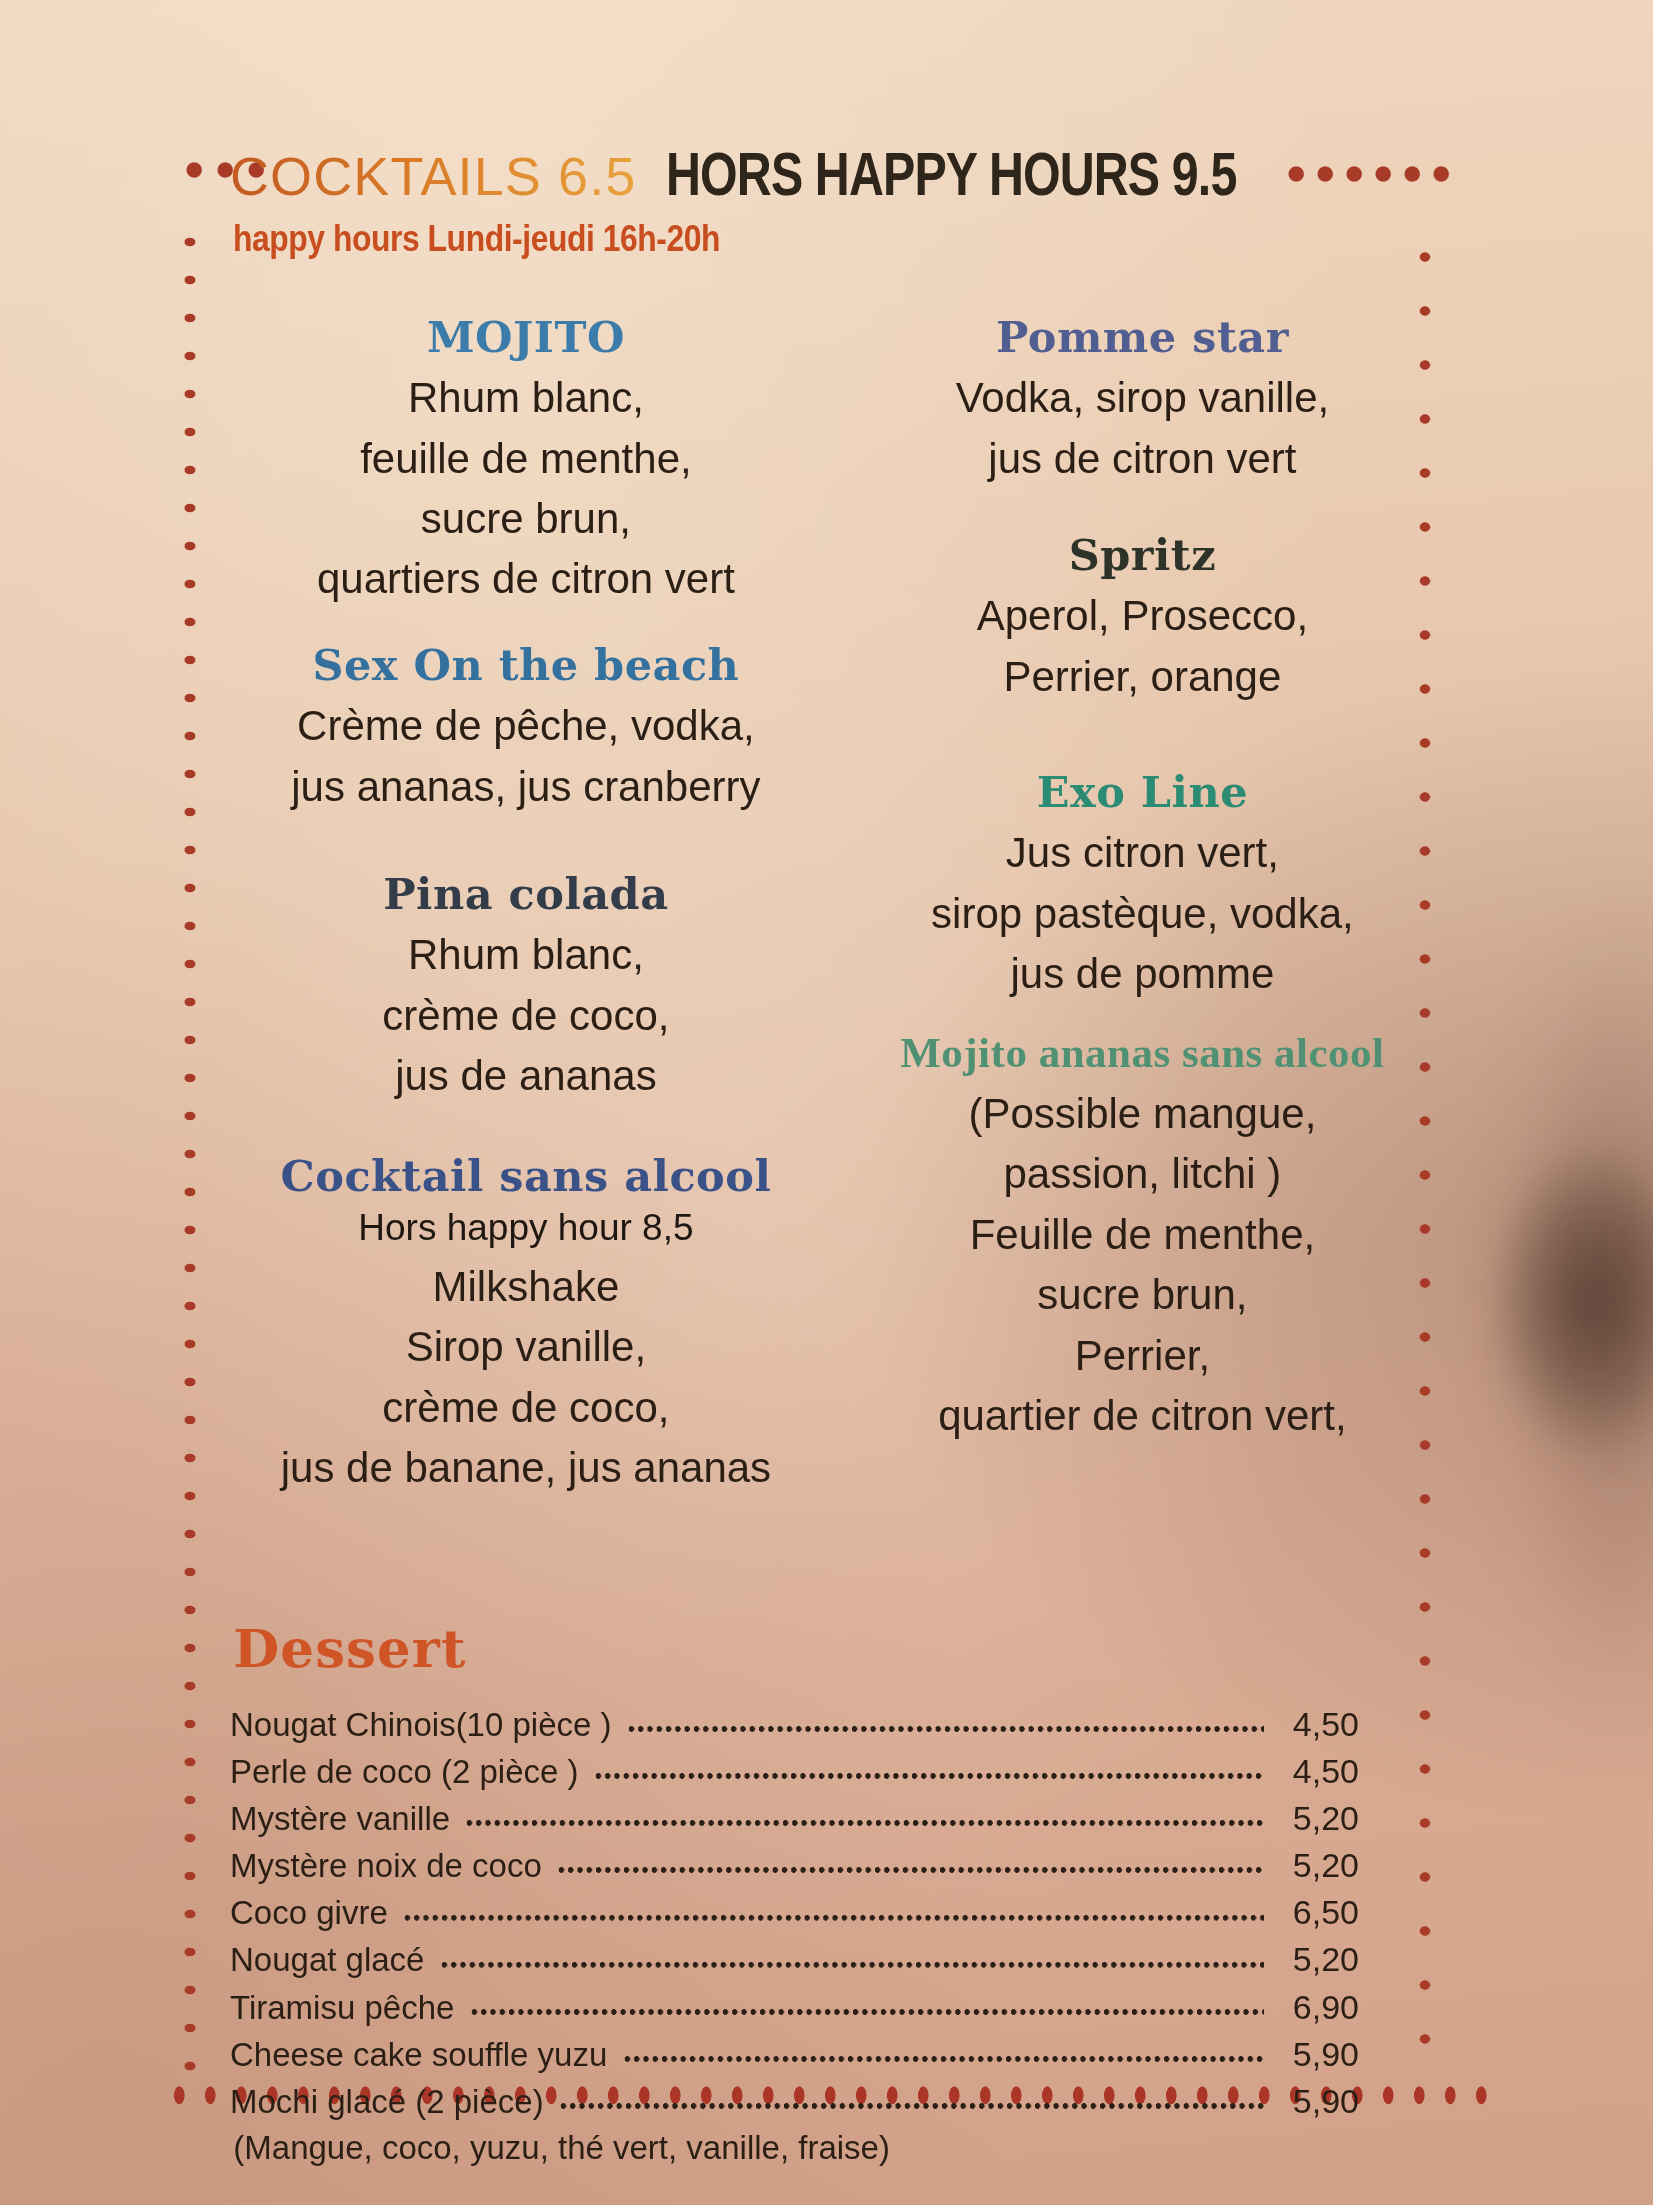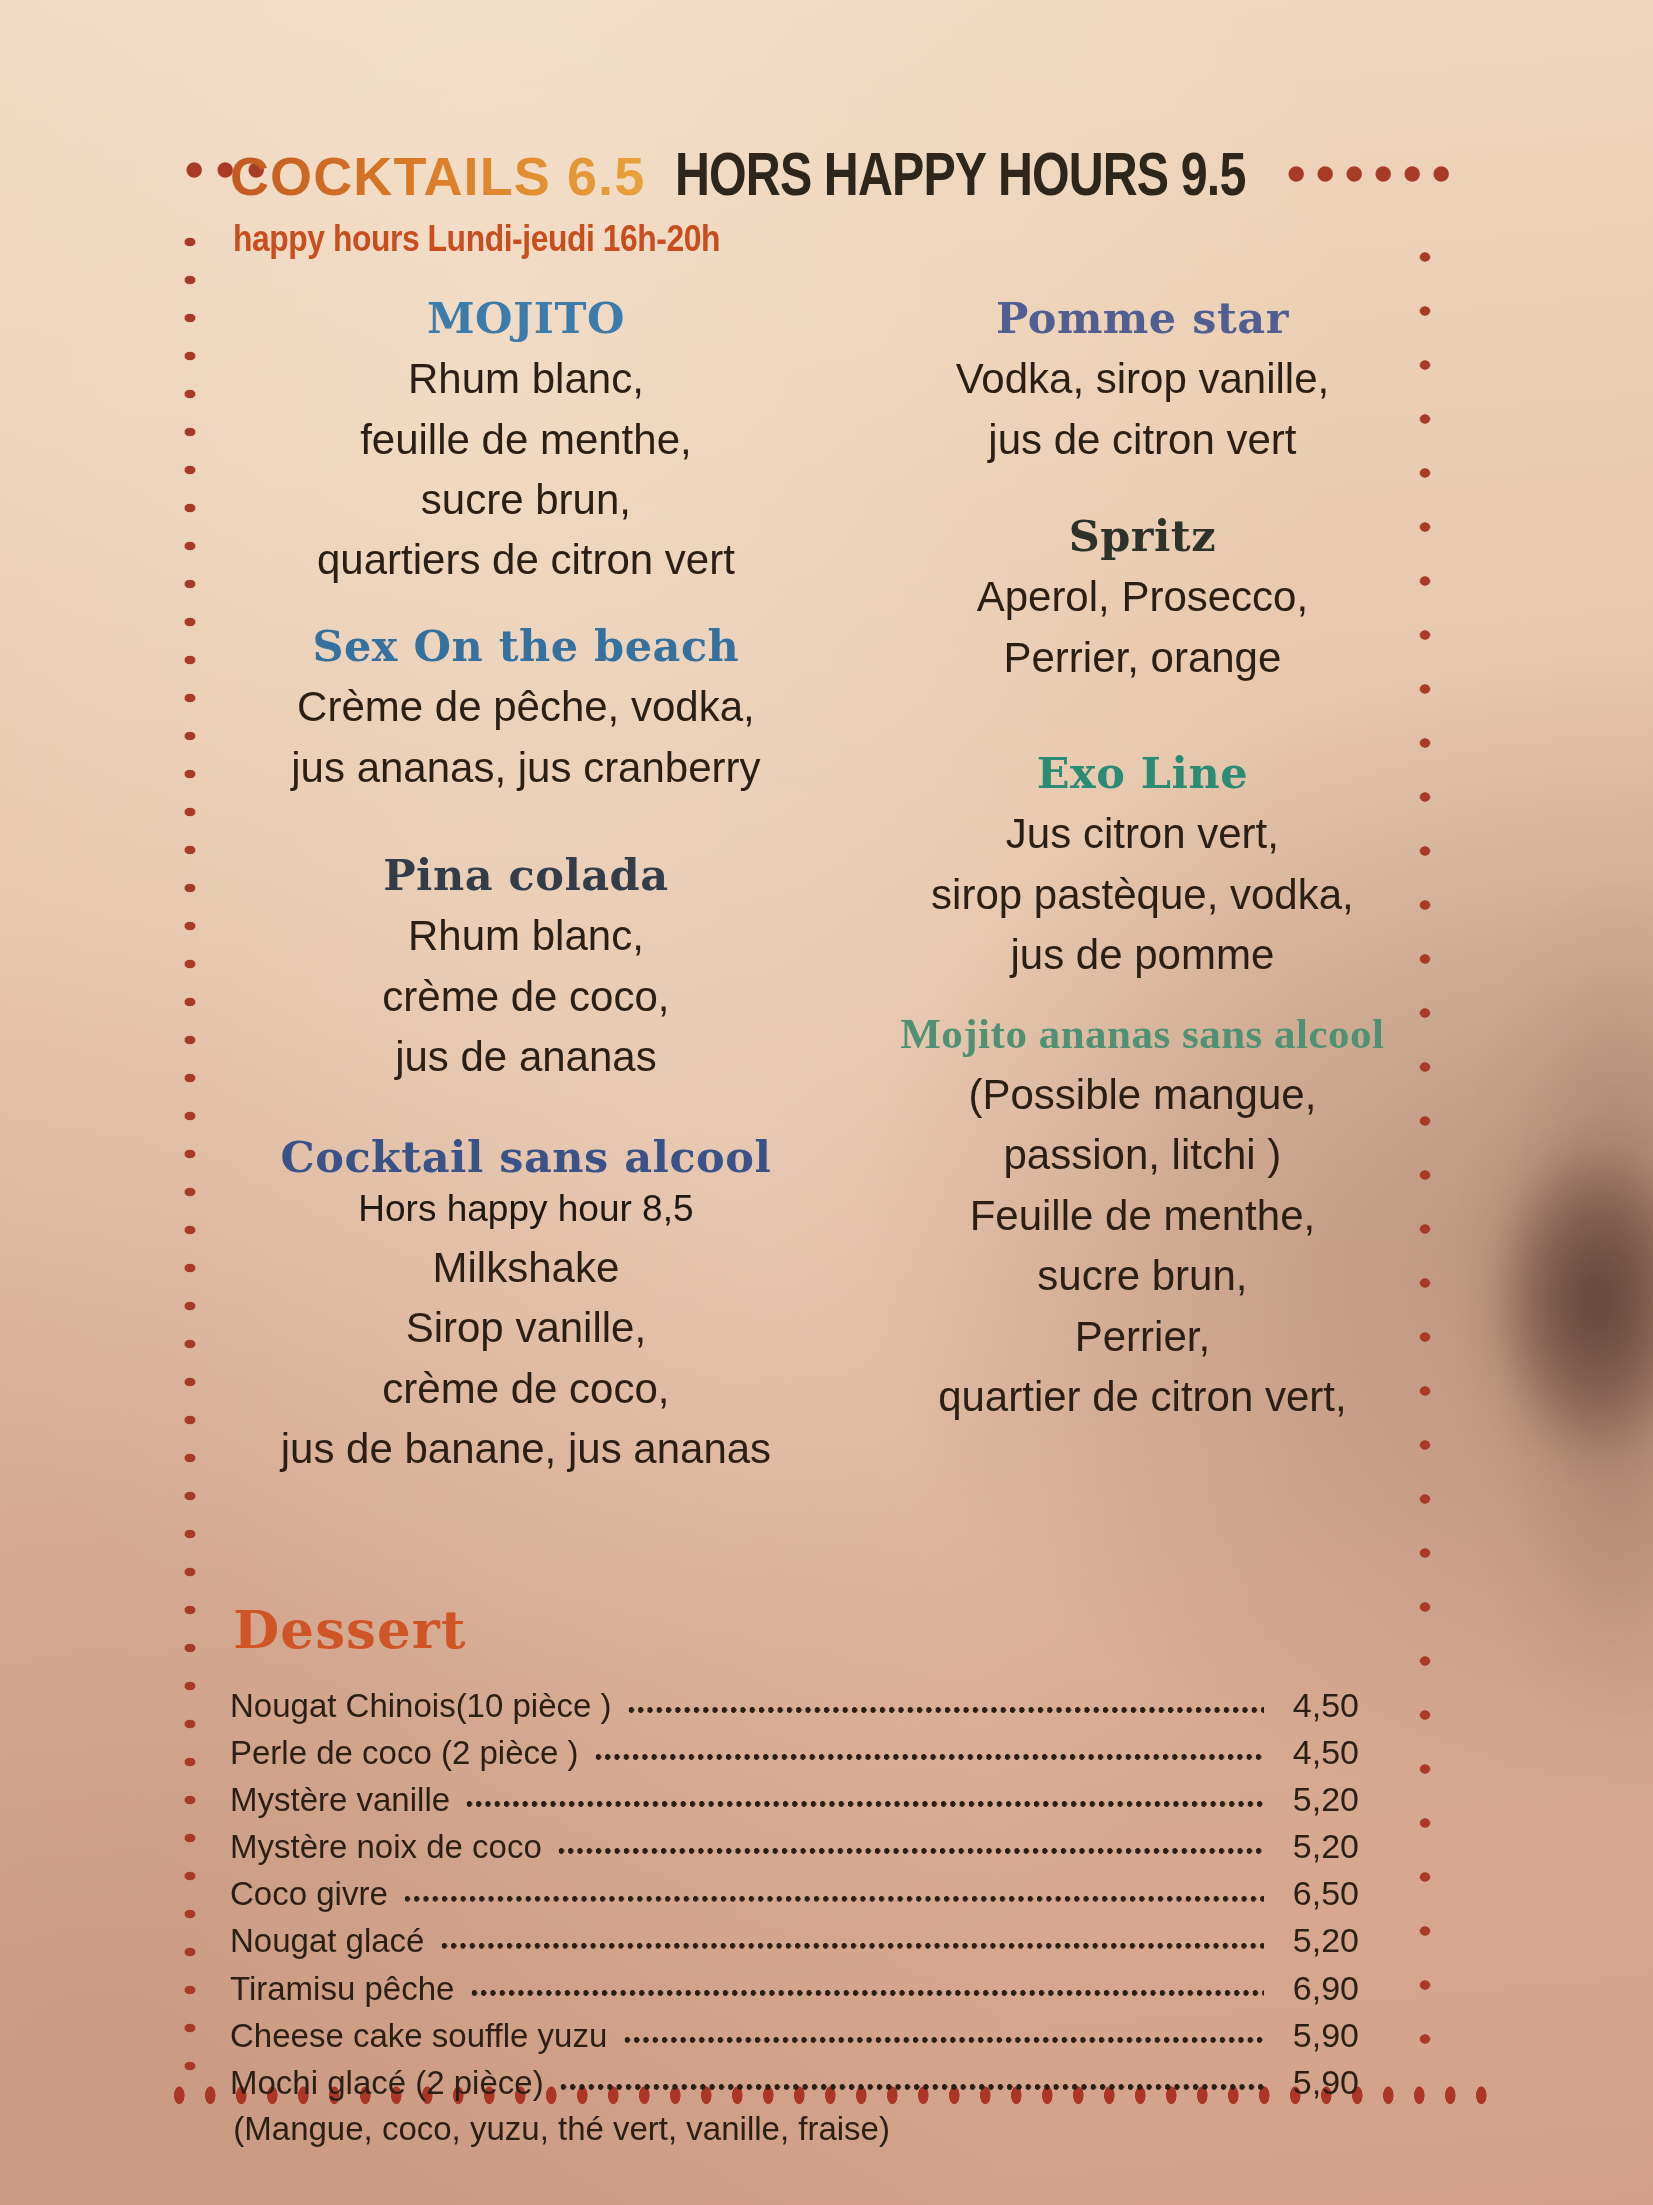--- a/index.html
+++ b/index.html
@@ -52,39 +52,39 @@
   }
   .dots-bottom{
     left:164px;right:164px;bottom:94px;height:31px;
     background-image:radial-gradient(ellipse 7.7px 13px at 15.3px 15.3px,#ab3526 64%,transparent 72%);
     background-size:31px 31px;background-repeat:repeat-x;
   }
   
   .content{position:absolute;left:230px;right:191px;top:138px;color:#2b1f15;}
   .title-row{display:flex;align-items:baseline;gap:30px;white-space:nowrap;}
   .t-cocktails{
-    font-size:54px;font-weight:700;letter-spacing:1.1px;
+    font-size:54px;font-weight:400;letter-spacing:1.1px;
     color:#d5791f;
   }
   @supports (-webkit-background-clip: text){
     .t-cocktails{
       background:linear-gradient(90deg,#c35a22 0%,#d97b28 45%,#e8a23c 100%);
       -webkit-background-clip:text;background-clip:text;color:transparent;
     }
   }
   .t-hors{
     display:inline-block;font-size:62px;font-weight:800;color:#2e261a;
     transform:scaleX(0.78);transform-origin:left bottom;letter-spacing:-1.1px;
     font-family:"Liberation Sans", sans-serif;
   }
   .subtitle{
     display:inline-block;margin:8.8px 0 0 3.3px;font-size:37px;font-weight:800;color:#c84e20;
     transform:scaleX(0.86);transform-origin:left top;letter-spacing:-0.5px;white-space:nowrap;
   }
-  .cols{display:flex;margin-top:33px;justify-content:flex-end;}
+  .cols{display:flex;margin-top:52px;justify-content:flex-end;}
   .col{box-sizing:border-box;}
   .col-left{flex:0 0 48%;}
   .col-right{flex:1;}
   section.cocktail{text-align:center;}
   .col-left section + section{margin-top:30px;}
   .col-left section:nth-child(3){margin-top:52px;}
   .col-left section:nth-child(4){margin-top:44px;}
   .col-right section + section{margin-top:41px;}
   .col-right section:nth-child(3){margin-top:60px;}
   .col-right section:nth-child(4){margin-top:23px;}

